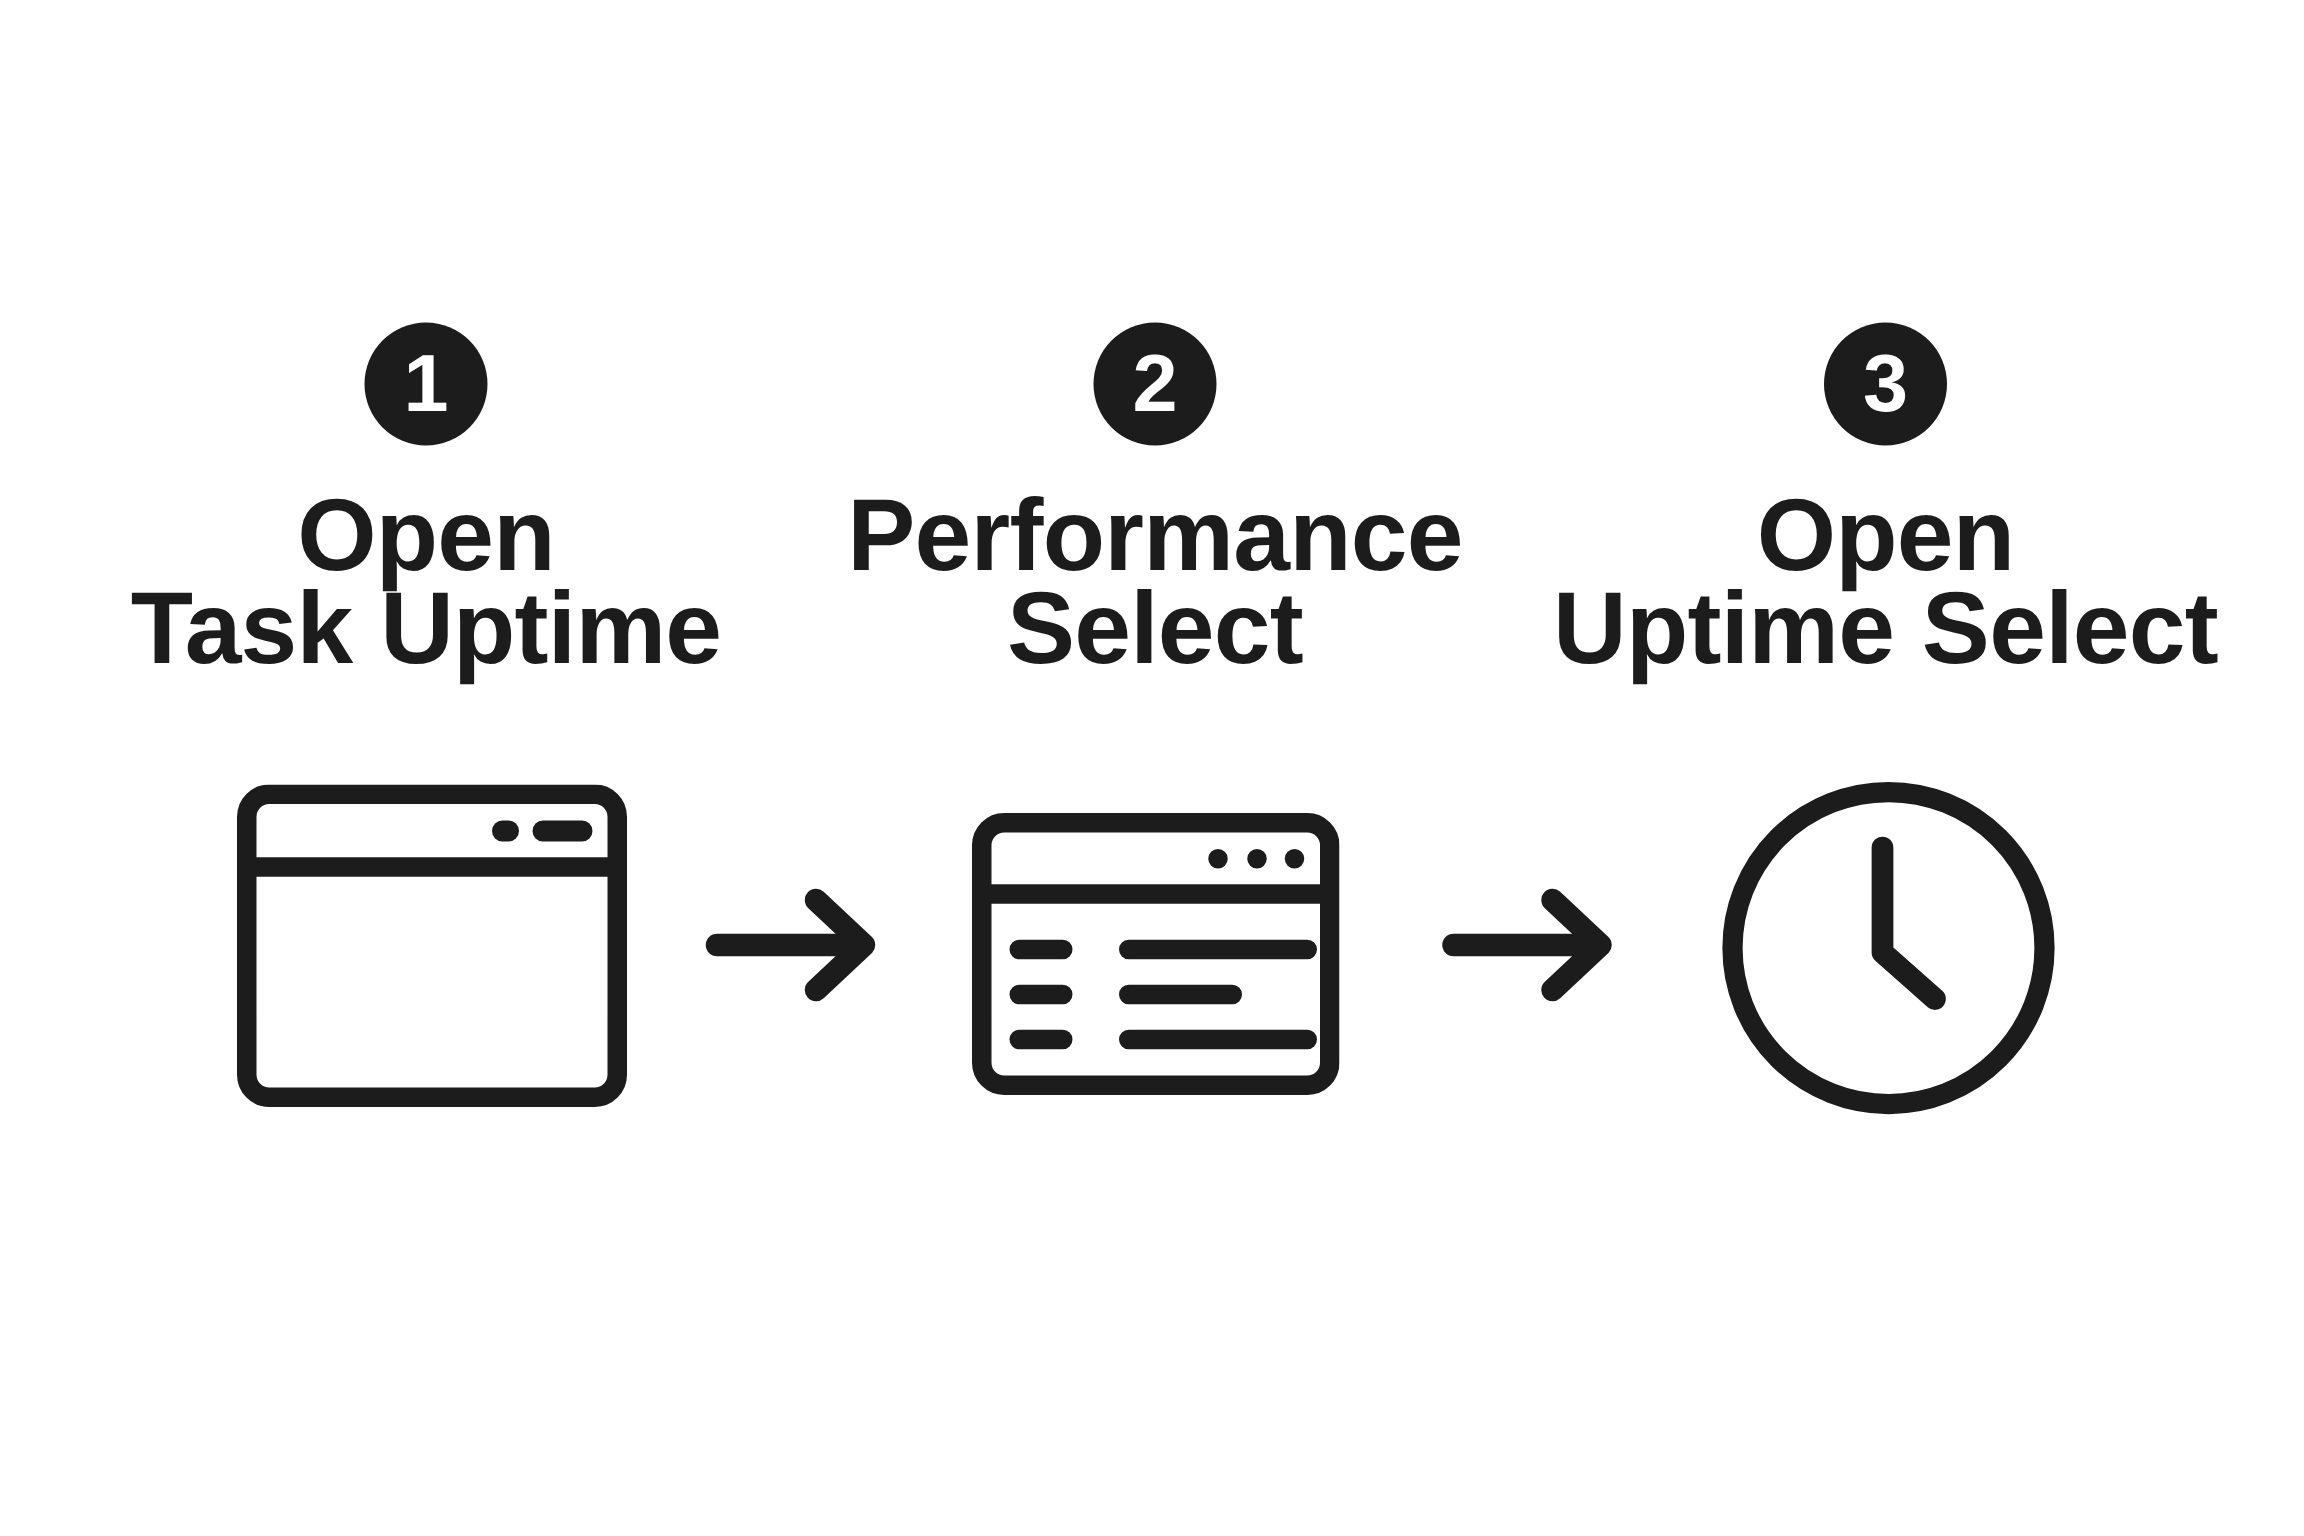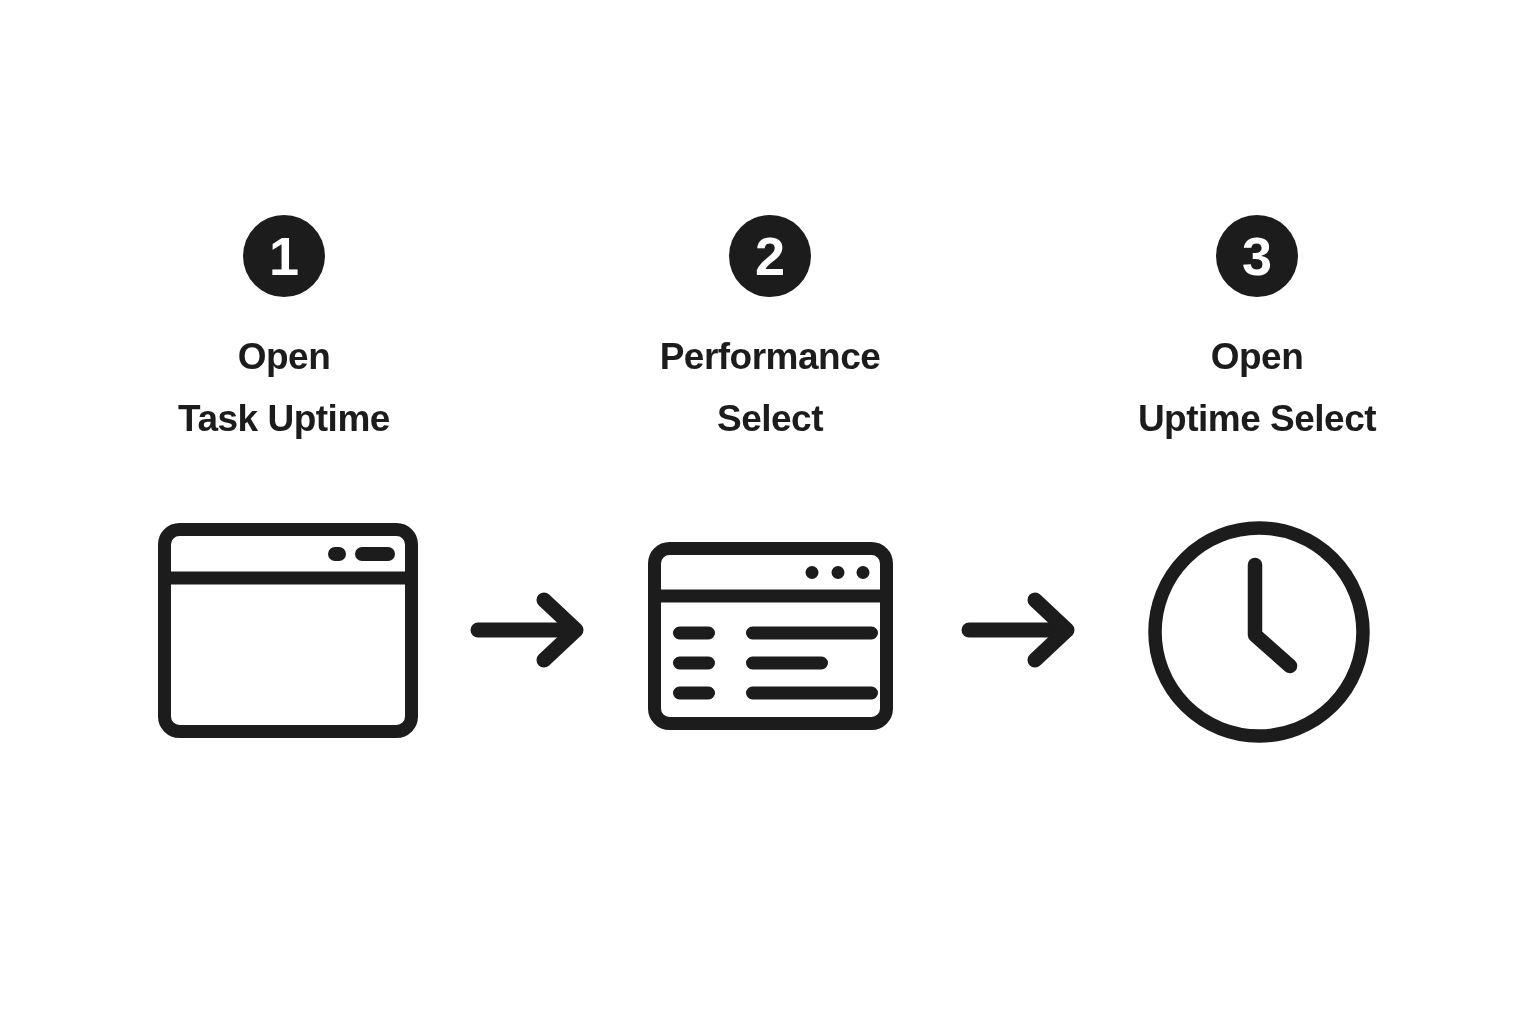--- a/index.html
+++ b/index.html
@@ -32,21 +32,21 @@
   }
   .badge.b1 { left: 243px; }
   .badge.b2 { left: 729px; }
   .badge.b3 { left: 1216px; }
 
   .label {
     position: absolute;
     top: 326px;
     width: 520px;
     text-align: center;
-    font-size: 37px;
+    font-size: 68px;
     line-height: 62px;
     font-weight: 700;
     letter-spacing: -0.5px;
     color: var(--ink, #1c1c1c);
     white-space: nowrap;
   }
   .label.l1 { left: 24px; }
   .label.l2 { left: 510px; }
   .label.l3 { left: 997px; }
 

